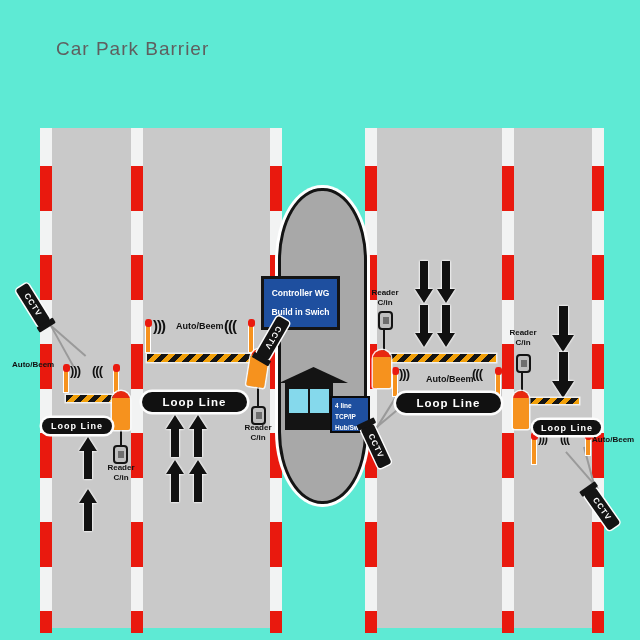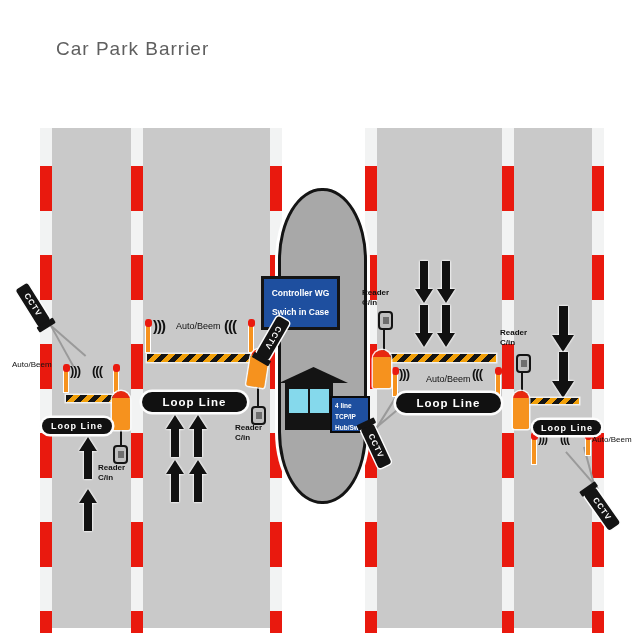--- a/index.html
+++ b/index.html
@@ -1,17 +1,17 @@
 <!DOCTYPE html>
 <html><head>
 <meta charset="utf-8">
 <style>
   html,body{margin:0;padding:0;background:#ececec;overflow:hidden;}
   body{width:640px;height:640px;font-family:"Liberation Sans",sans-serif;}
-  .stage{position:relative;width:640px;height:640px;background:#ffffff;}
+  .stage{position:relative;width:640px;height:640px;background:#5eead4;}
 
   
   .subtitle{position:absolute;left:56px;top:38px;font-size:19px;color:#5f5f5f;letter-spacing:1px;}
   .title{position:absolute;left:53px;top:56px;font-size:40px;font-weight:bold;color:#1a4a99;letter-spacing:1px;}
 
   
   .lane{position:absolute;top:128px;height:500px;background:#c9c9c9;z-index:0;}
   #lane1{left:52px;width:79px}
   #lane2{left:143px;width:128px}
   #lane3{left:377px;width:125px}
@@ -68,37 +68,37 @@
   #p2L{left:146px;top:321px;height:31px}#p2R{left:249px;top:321px;height:31px}
   #p3L{left:393px;top:369px;height:27px}#p3R{left:496px;top:369px;height:27px}
   #p4L{left:532px;top:434px;height:30px}#p4R{left:586px;top:434px;height:21px}
 
   .waves{position:absolute;font-weight:bold;color:#111;letter-spacing:-1px;z-index:4;line-height:1;}
   #wv1o{left:70px;top:364px;font-size:13px}#wv1i{left:92px;top:364px;font-size:13px}
   #wv2o{left:153px;top:318px;font-size:15px}#wv2i{left:224px;top:318px;font-size:15px}
   #wv3o{left:399px;top:367px;font-size:13px}#wv3i{left:472px;top:367px;font-size:13px}
   #wv4o{left:538px;top:432px;font-size:12px}#wv4i{left:560px;top:432px;font-size:12px}
 
-  .beamlab{position:absolute;font-weight:normal;color:#111;z-index:5;line-height:1;}
+  .beamlab{position:absolute;font-weight:bold;color:#111;z-index:5;line-height:1;}
   #ab1{left:12px;top:361px;font-size:8px}
   #ab2{left:176px;top:322px;font-size:9px}
   #ab3{left:426px;top:375px;font-size:9px}
   #ab4{left:592px;top:436px;font-size:8px}
 
   .rline{position:absolute;width:2px;background:#141414;z-index:4;}
   #rl1{left:120px;top:430px;height:18px}
   #rl2{left:257px;top:387px;height:21px}
   #rl3{left:383px;top:327px;height:24px}
   #rl4{left:521px;top:370px;height:22px}
 
   .ricon{position:absolute;width:11px;height:15px;background:#bfbfbf;border:2.5px solid #141414;border-radius:4px;z-index:5;}
   .ricon::after{content:"";position:absolute;left:2.5px;top:4px;width:6px;height:7px;background:#6e6e6e;}
   #ri1{left:113px;top:445px}#ri2{left:251px;top:406px}#ri3{left:378px;top:311px}#ri4{left:516px;top:354px}
 
-  .rlabel{position:absolute;width:46px;font-weight:bold;color:#111;font-size:8px;line-height:1.25;z-index:5;}
+  .rlabel{position:absolute;width:46px;text-align:center;font-weight:bold;color:#111;font-size:8px;line-height:1.25;z-index:5;}
   #rb1{left:98px;top:463px}#rb2{left:235px;top:423px}#rb3{left:362px;top:288px}#rb4{left:500px;top:328px}
 
   
   .arr{position:absolute;width:18px;height:42px;z-index:3;
     filter:drop-shadow(0 0 1px #fff) drop-shadow(0 0 .5px #fff);}
   .arr .head{position:absolute;left:0;width:0;height:0;border-left:9px solid transparent;border-right:9px solid transparent;}
   .arr .stem{position:absolute;left:5px;width:8px;background:#111;}
   .arr.up .head{top:0;border-bottom:14px solid #111;}
   .arr.up .stem{top:12px;height:30px;}
   .arr.down .stem{top:0;height:30px;}
@@ -149,21 +149,21 @@
   <div class="div-col" id="divA"></div>
   <div class="div-col" id="divB"></div>
   <div class="div-col" id="divC"></div>
   <div class="div-col" id="divD"></div>
   <div class="div-col" id="divE"></div>
   <div class="div-col" id="divF"></div>
 
   <div class="island"></div>
   <div class="controller">
     <span>Controller WG</span>
-    <span>Swich in Case</span>
+    <span>Build in Swich</span>
   </div>
   <div class="booth-roof"></div>
   <div class="booth-body">
     <div class="booth-win">
         <div></div>
         <div></div>
       </div>
   </div>
   <div class="hub">
     <div>4 line</div>

